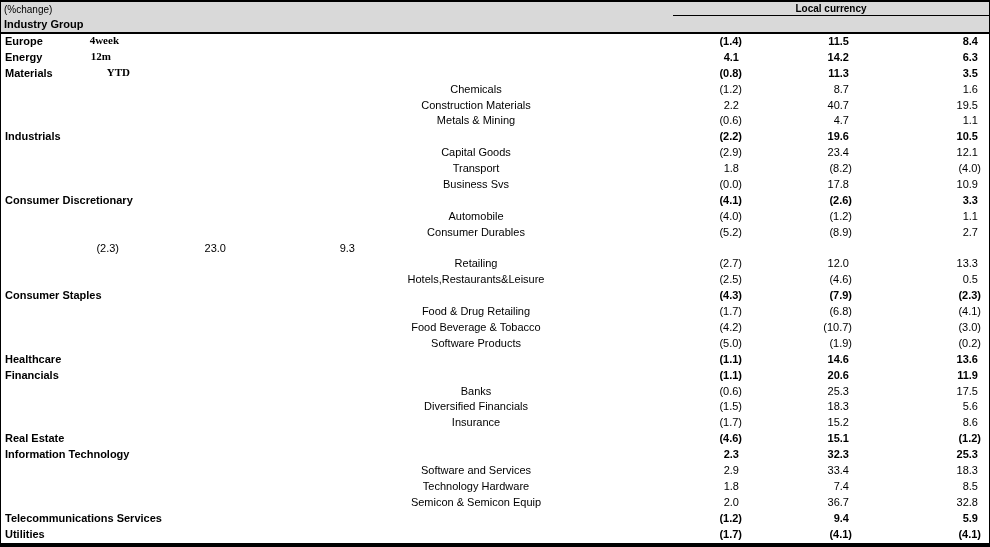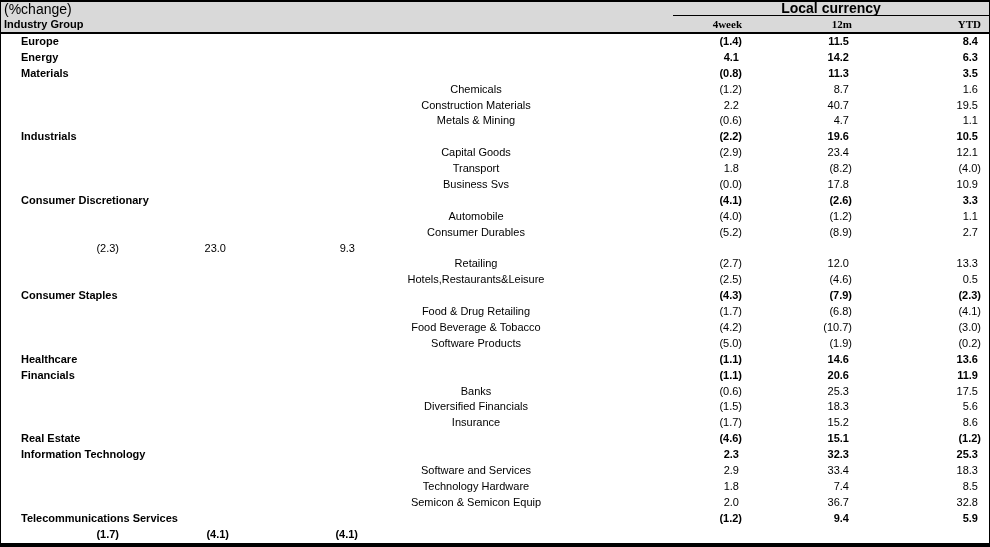--- a/index.html
+++ b/index.html
@@ -21,41 +21,42 @@
     background: #ffffff;
   }
   .table-header {
     background: #d9d9d9;
     border-bottom: 2px solid #000;
   }
   .header-row1 {
     display: flex;
     height: 14px;
     align-items: flex-end;
-    font-size: 14px;
+    font-size: 10px;
     line-height: 13px;
   }
   .change-label {
     flex: 1;
     padding-left: 3px;
     font-weight: normal;
   }
   .currency-span {
     width: 316px;
     text-align: center;
     font-weight: bold;
     border-bottom: 1.5px solid #000;
   }
   .header-row2 {
     display: flex;
     height: 16px;
     line-height: 16px;
     font-size: 11px;
     font-weight: bold;
     padding-right: 8px;
+    flex-direction: column;
   }
   .industry-group-label {
     flex: 1;
     padding-left: 3px;
   }
   .col-head { text-align: right; font-family: Liberation Serif, serif; }
   .c1 { width: 118px; }
   .c2 { width: 110px; }
   .c3 { width: 129px; }
   .table-body { }
@@ -63,21 +64,21 @@
     display: flex;
     height: 15.9px;
     line-height: 15.9px;
     font-size: 11px;
     padding-right: 8px;
     color: #000;
   }
   .row.group { font-weight: bold; }
   .cell.label {
     flex: 1;
-    padding-left: 20px;
+    padding-left: 4px;
     white-space: nowrap;
     overflow: hidden;
   }
   .row.sub .cell.label { padding-left: 327px; text-align: center; }
   .cell.num { text-align: right; white-space: pre; }
 </style>
 </head>
 <body>
 
 <div class="sector-table">
@@ -273,18 +274,19 @@
         <div class="cell num c2">36.7&nbsp;</div>
         <div class="cell num c3">32.8&nbsp;</div>
       </div>
       <div class="row group">
         <div class="cell label">Telecommunications Services</div>
         <div class="cell num c1">(1.2)</div>
         <div class="cell num c2">9.4&nbsp;</div>
         <div class="cell num c3">5.9&nbsp;</div>
       </div>
       <div class="row group">
+        <div class="cell label">Utilities</div>
         <div class="cell num c1">(1.7)</div>
         <div class="cell num c2">(4.1)</div>
         <div class="cell num c3">(4.1)</div>
       </div>
     </div>
 </div>
 
 </body></html>

